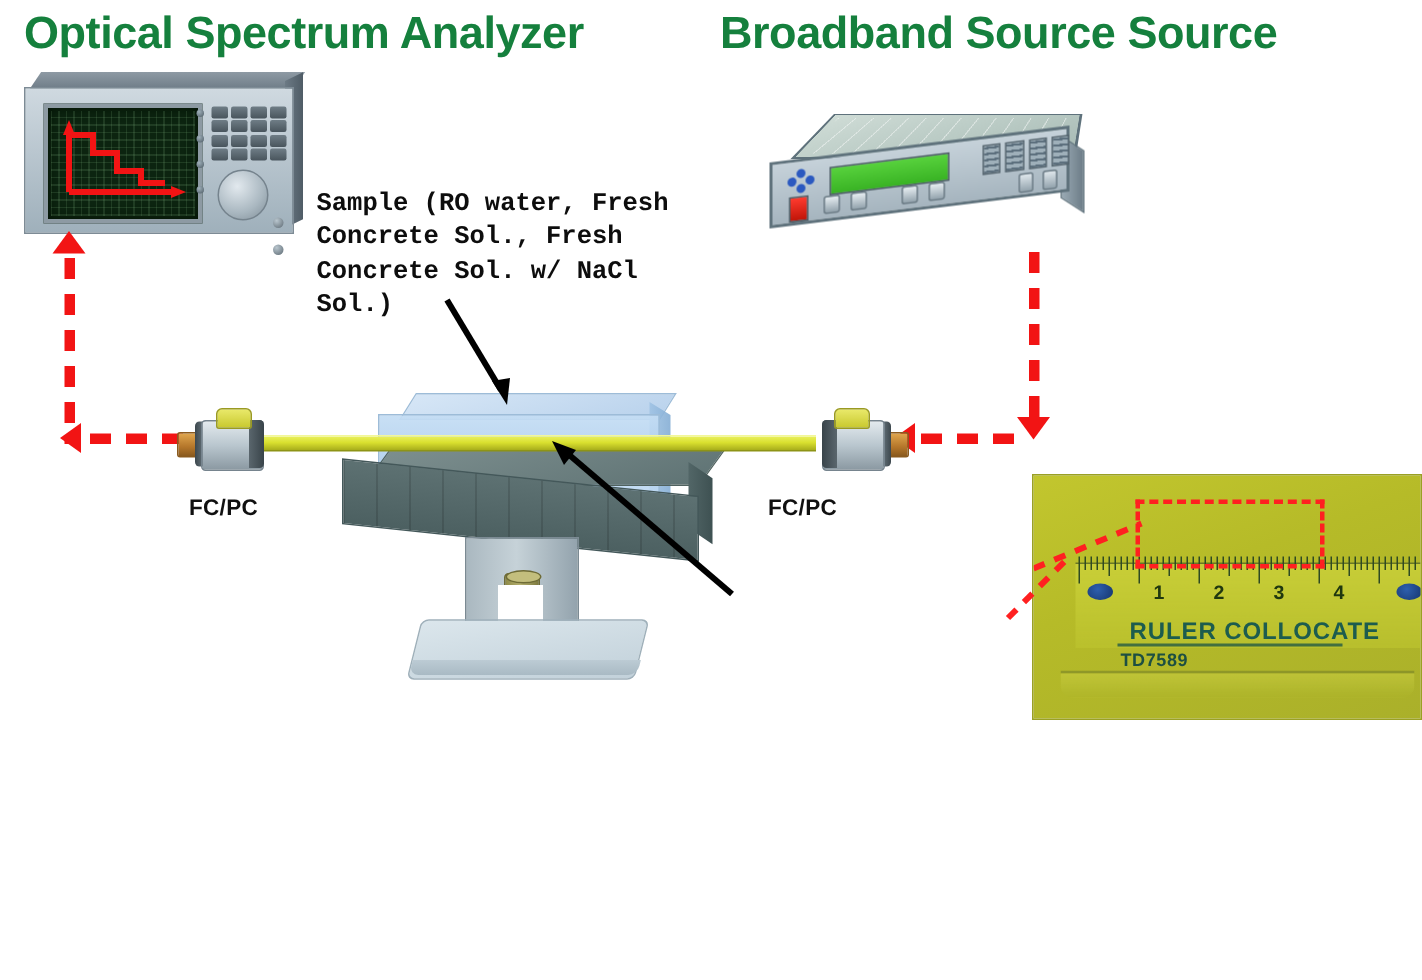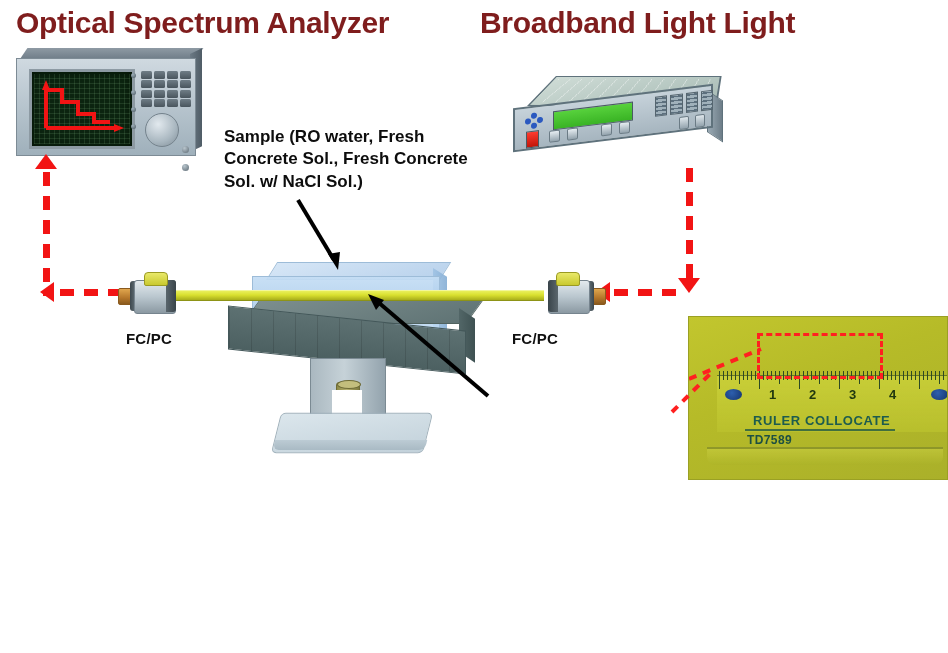--- a/index.html
+++ b/index.html
@@ -7,32 +7,32 @@
   body{
     width:948px;height:653px;position:relative;overflow:hidden;
     font-family:"Liberation Sans","DejaVu Sans",sans-serif;
     background:#ffffff;
   }
   .stage{position:absolute;left:0;top:0;width:948px;height:653px;}
   .abs{position:absolute;}
 
   
   .heading{
-    font-weight:bold;color:#7f1d1d;letter-spacing:-0.3px;
+    font-weight:bold;color:#15803d;letter-spacing:-0.3px;
     white-space:nowrap;line-height:1;
   }
   #osa-title{left:16px;top:8px;font-size:30px;}
   #bls-title{left:480px;top:8px;font-size:30px;}
 
   
   .anno{
     font-weight:bold;color:#0d0d0d;font-size:17px;line-height:1.32;
     white-space:pre-line;
   }
-  #sample-label{left:224px;top:126px;width:270px;}
+  #sample-label{left:211px;top:126px;width:270px;font-family:Liberation Mono, monospace;}
   #sensor-label{left:478px;top:396px;width:210px;}
   .fcpc{
     font-weight:bold;color:#101010;font-size:15px;letter-spacing:.2px;
   }
   #fcpc-left{left:126px;top:330px;}
   #fcpc-right{left:512px;top:330px;}
 
   
   #caption{
     left:30px;top:498px;width:690px;
@@ -283,39 +283,39 @@
   }
   .ticks{position:absolute;left:30px;top:54px;width:228px;height:18px;}
   .ticks i{position:absolute;top:0;width:1px;background:#2f4a22;}
   .ruler-nums{position:absolute;left:28px;top:70px;width:230px;height:18px;color:#20380f;font-size:13px;font-weight:bold;}
   .ruler-nums span{position:absolute;top:0;}
   .ruler-hole{
     position:absolute;width:17px;height:11px;border-radius:50%;
     background:radial-gradient(circle at 40% 35%,#2d5fae,#15346c);
   }
   .ruler-text1{
-    position:absolute;left:64px;top:96px;color:#1d5c4e;font-size:13px;font-weight:bold;letter-spacing:.6px;
+    position:absolute;left:64px;top:96px;color:#1d5c4e;font-size:16px;font-weight:bold;letter-spacing:.6px;
   }
   .ruler-text2{
     position:absolute;left:58px;top:116px;color:#1d4f42;font-size:12px;font-weight:bold;letter-spacing:.4px;
   }
   .ruler-line{position:absolute;left:56px;top:112px;width:150px;height:2px;background:rgba(26,84,70,.75);}
   .ruler-edge{position:absolute;left:18px;top:130px;width:236px;height:16px;border-top:2px solid rgba(120,130,40,.6);border-radius:0 0 8px 8px;background:linear-gradient(180deg,rgba(205,210,70,.5),rgba(170,178,40,.3));}
   .dash-box{
     position:absolute;left:68px;top:16px;width:120px;height:40px;
     border:3px dashed #ff2020;
   }
 </style>
 </head>
 <body>
 
 <div class="stage">
 
   <div class="abs heading" id="osa-title">Optical Spectrum Analyzer</div>
-  <div class="abs heading" id="bls-title">Broadband  Light Light</div>
+  <div class="abs heading" id="bls-title">Broadband  Source Source</div>
 
   <div class="abs" id="osa">
     <div class="osa-top"></div>
     <div class="osa-side"></div>
     <div class="osa-body">
       <div class="osa-screen">
         <div class="grid"></div>
         <svg width="94" height="68" style="position:absolute;left:0;top:0">
           <polyline points="14,56 86,56" stroke="#f21414" stroke-width="4" fill="none"></polyline>
           <polyline points="14,56 14,14" stroke="#f21414" stroke-width="4" fill="none"></polyline>

